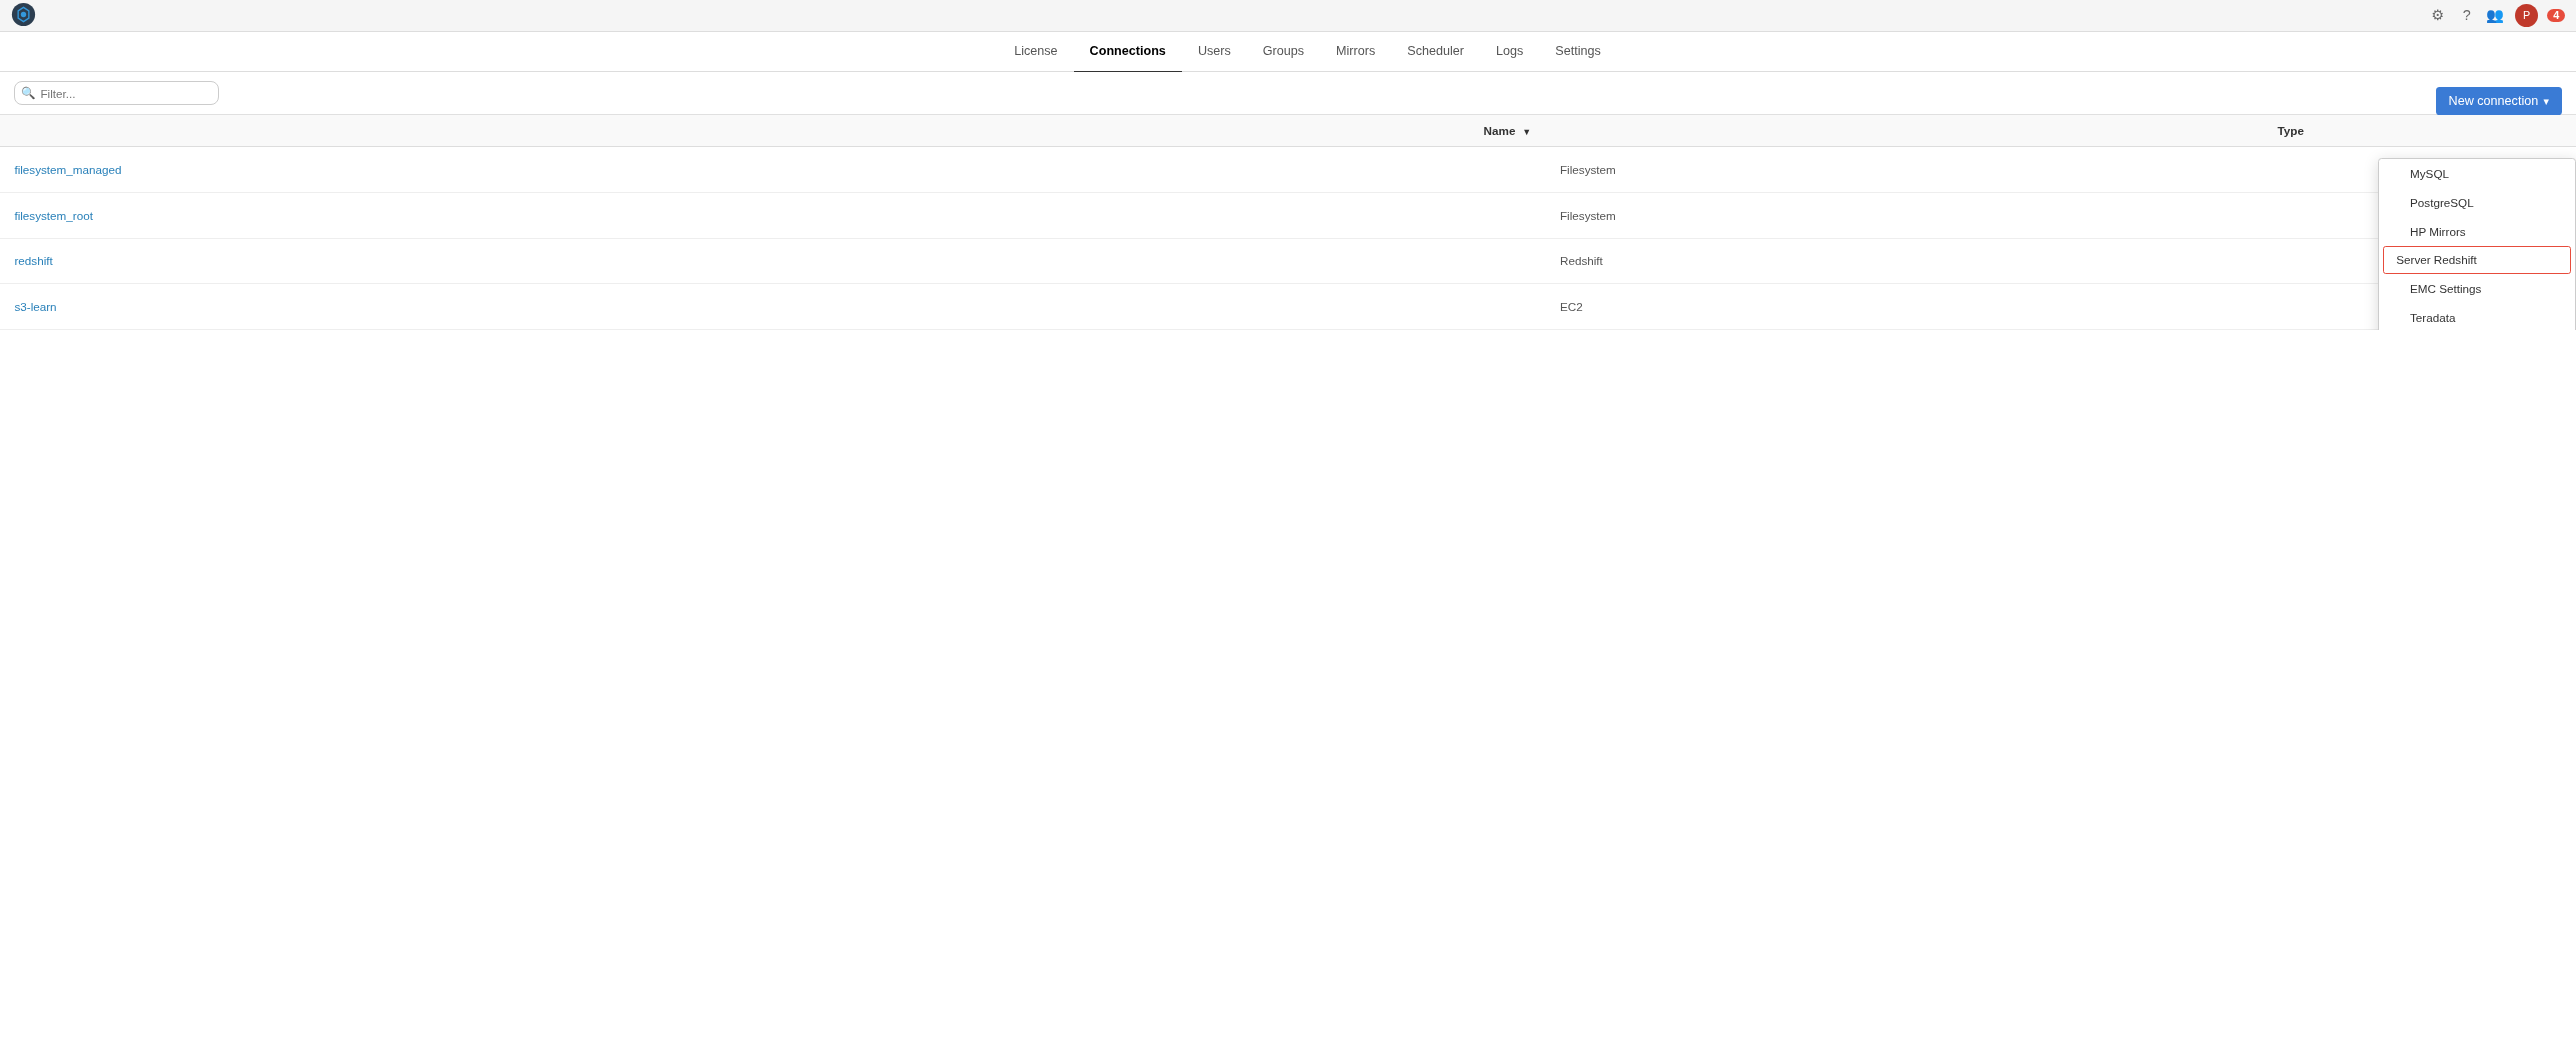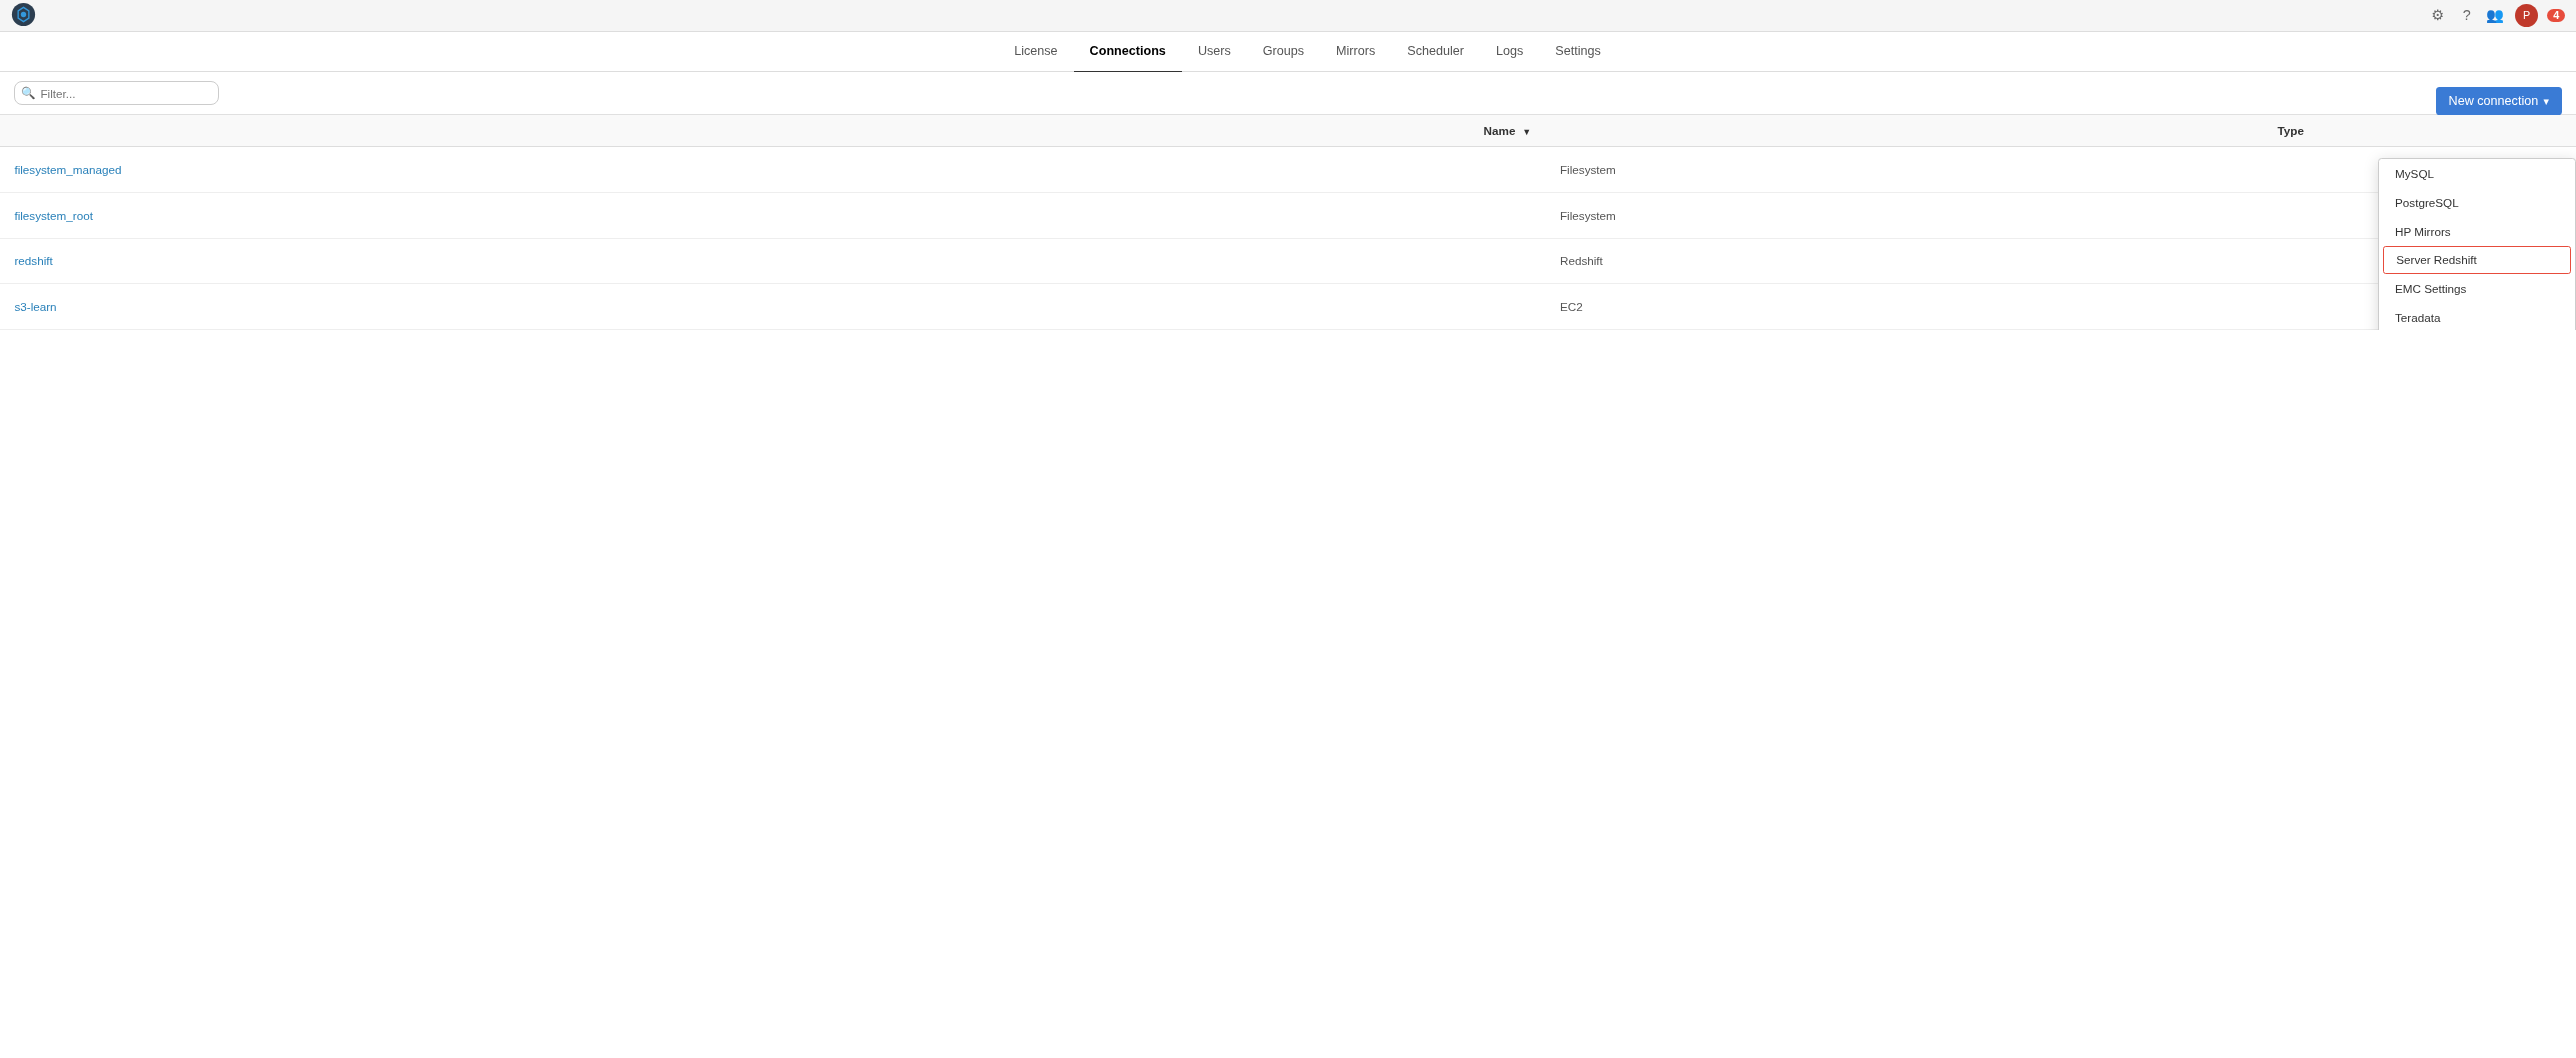--- a/index.html
+++ b/index.html
@@ -104,21 +104,21 @@
       top: 43px;
       right: 0;
       width: 198px;
       background: #fff;
       border: 0.9px solid #ccc;
       border-radius: 3.6px;
       box-shadow: 0 3.6px 14.4px rgba(0,0,0,0.15);
       z-index: 1000;
     }
     .dropdown-item {
-      padding: 8px 16px;
+      padding: 8px 31px;
       font-size: 11.7px;
       cursor: pointer;
       color: #333;
       display: block;
       white-space: nowrap;
     }
     .dropdown-item.highlighted {
       border: 1.8px solid #e74c3c;
       margin: 0 3.6px;
       border-radius: 2.7px;

